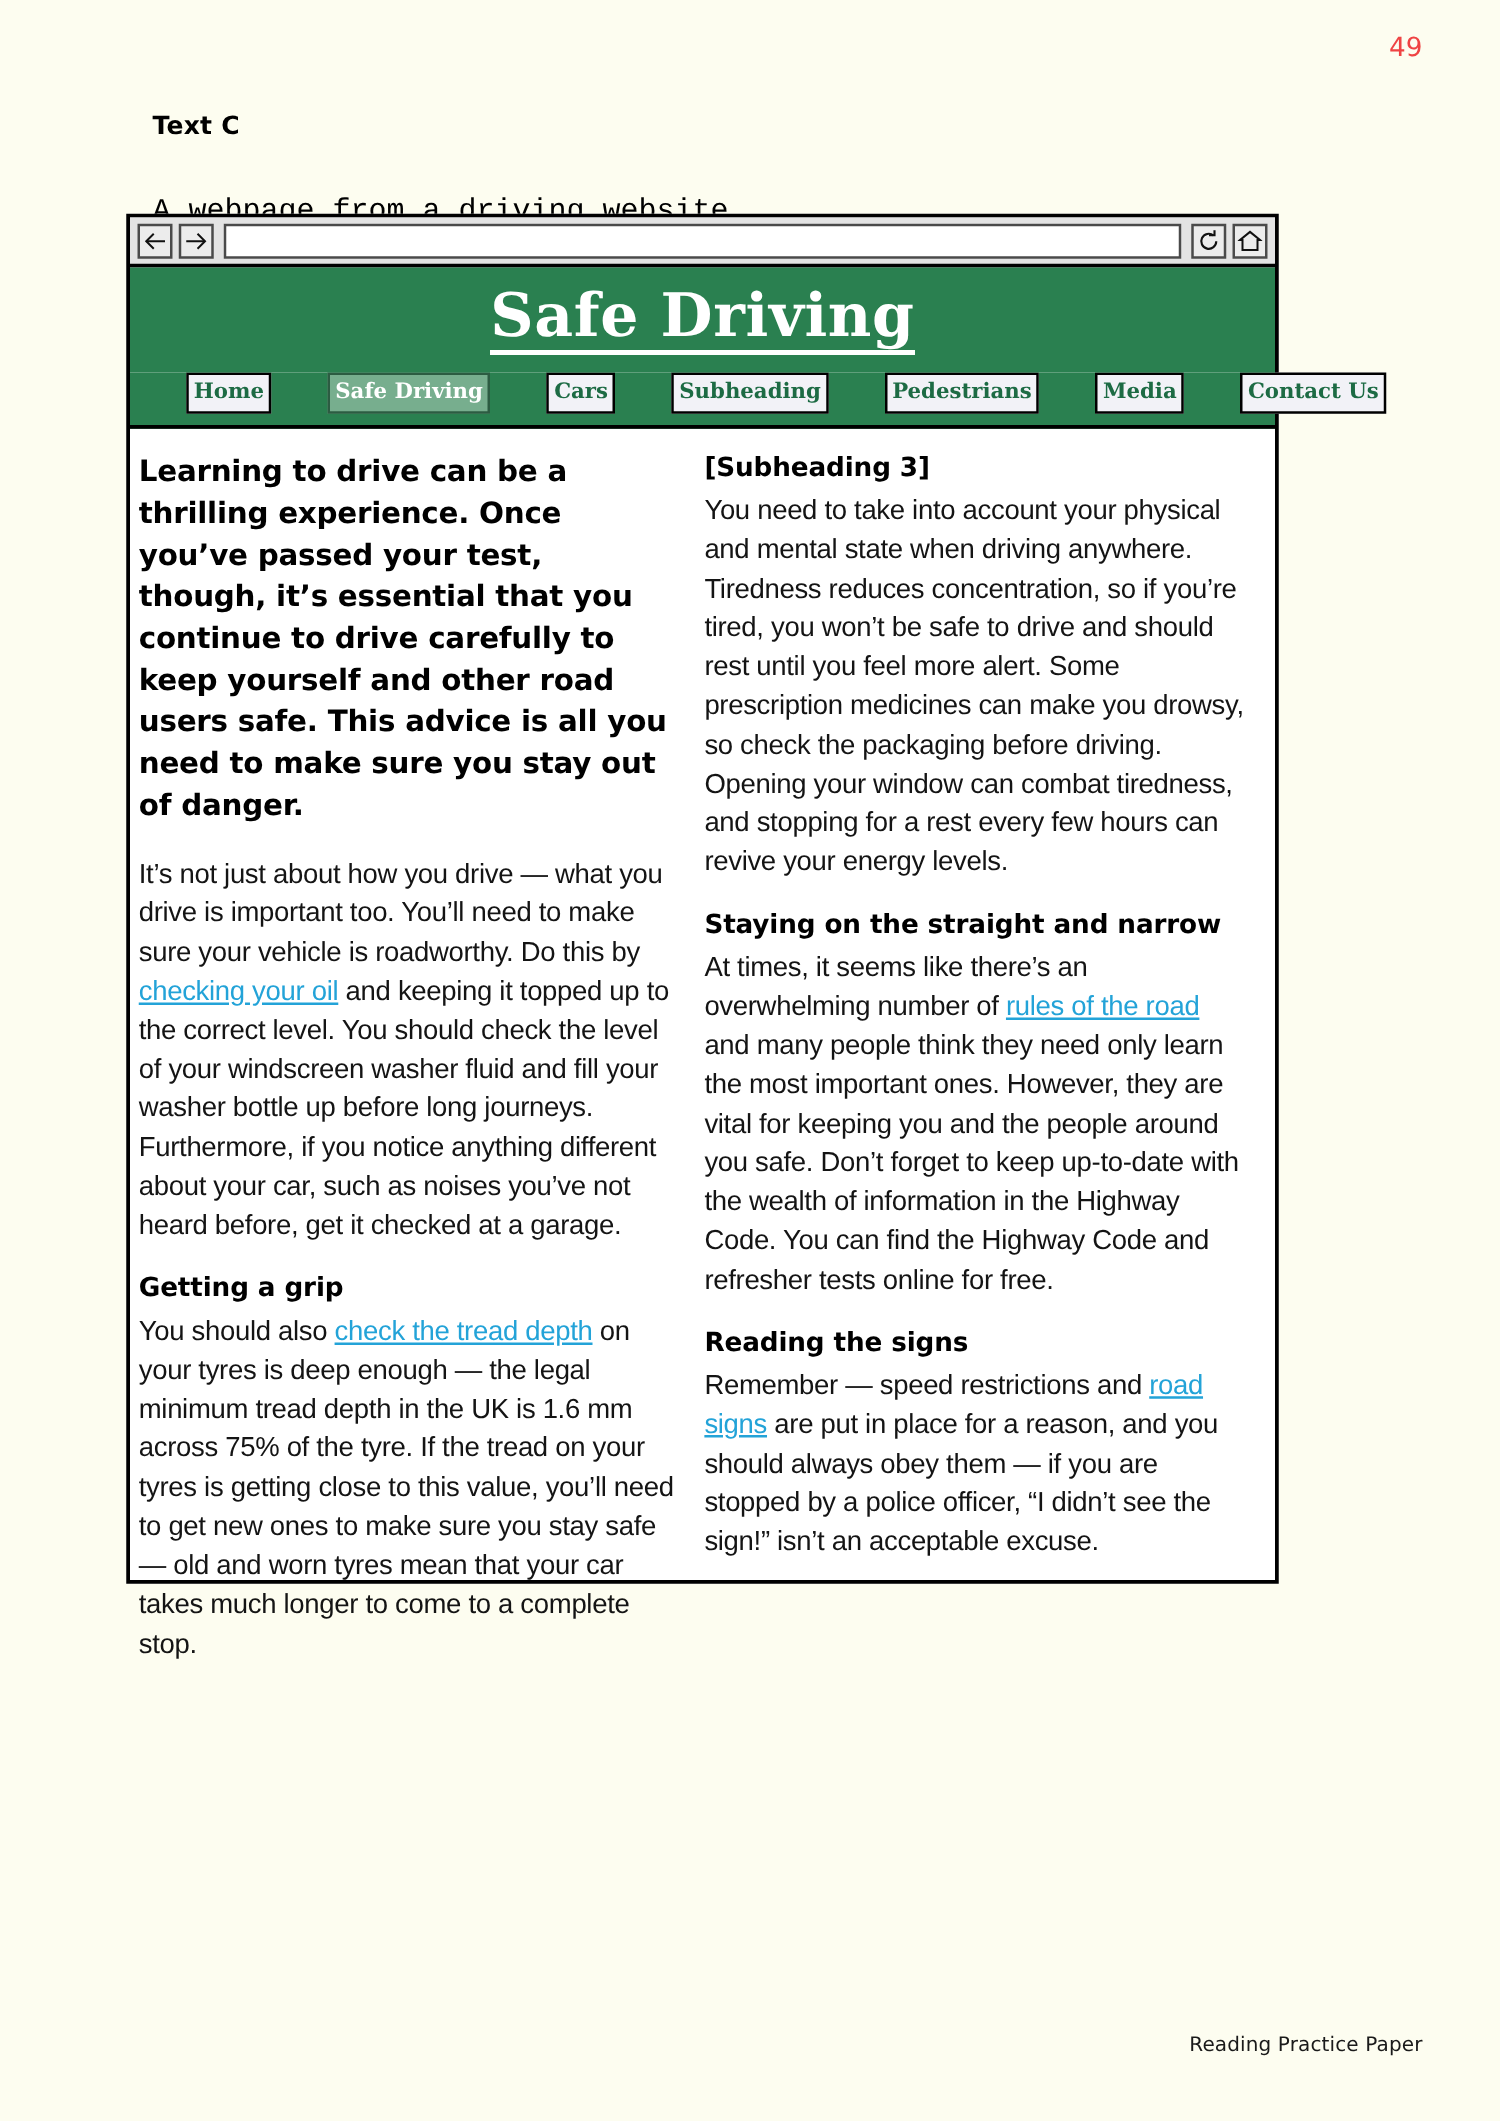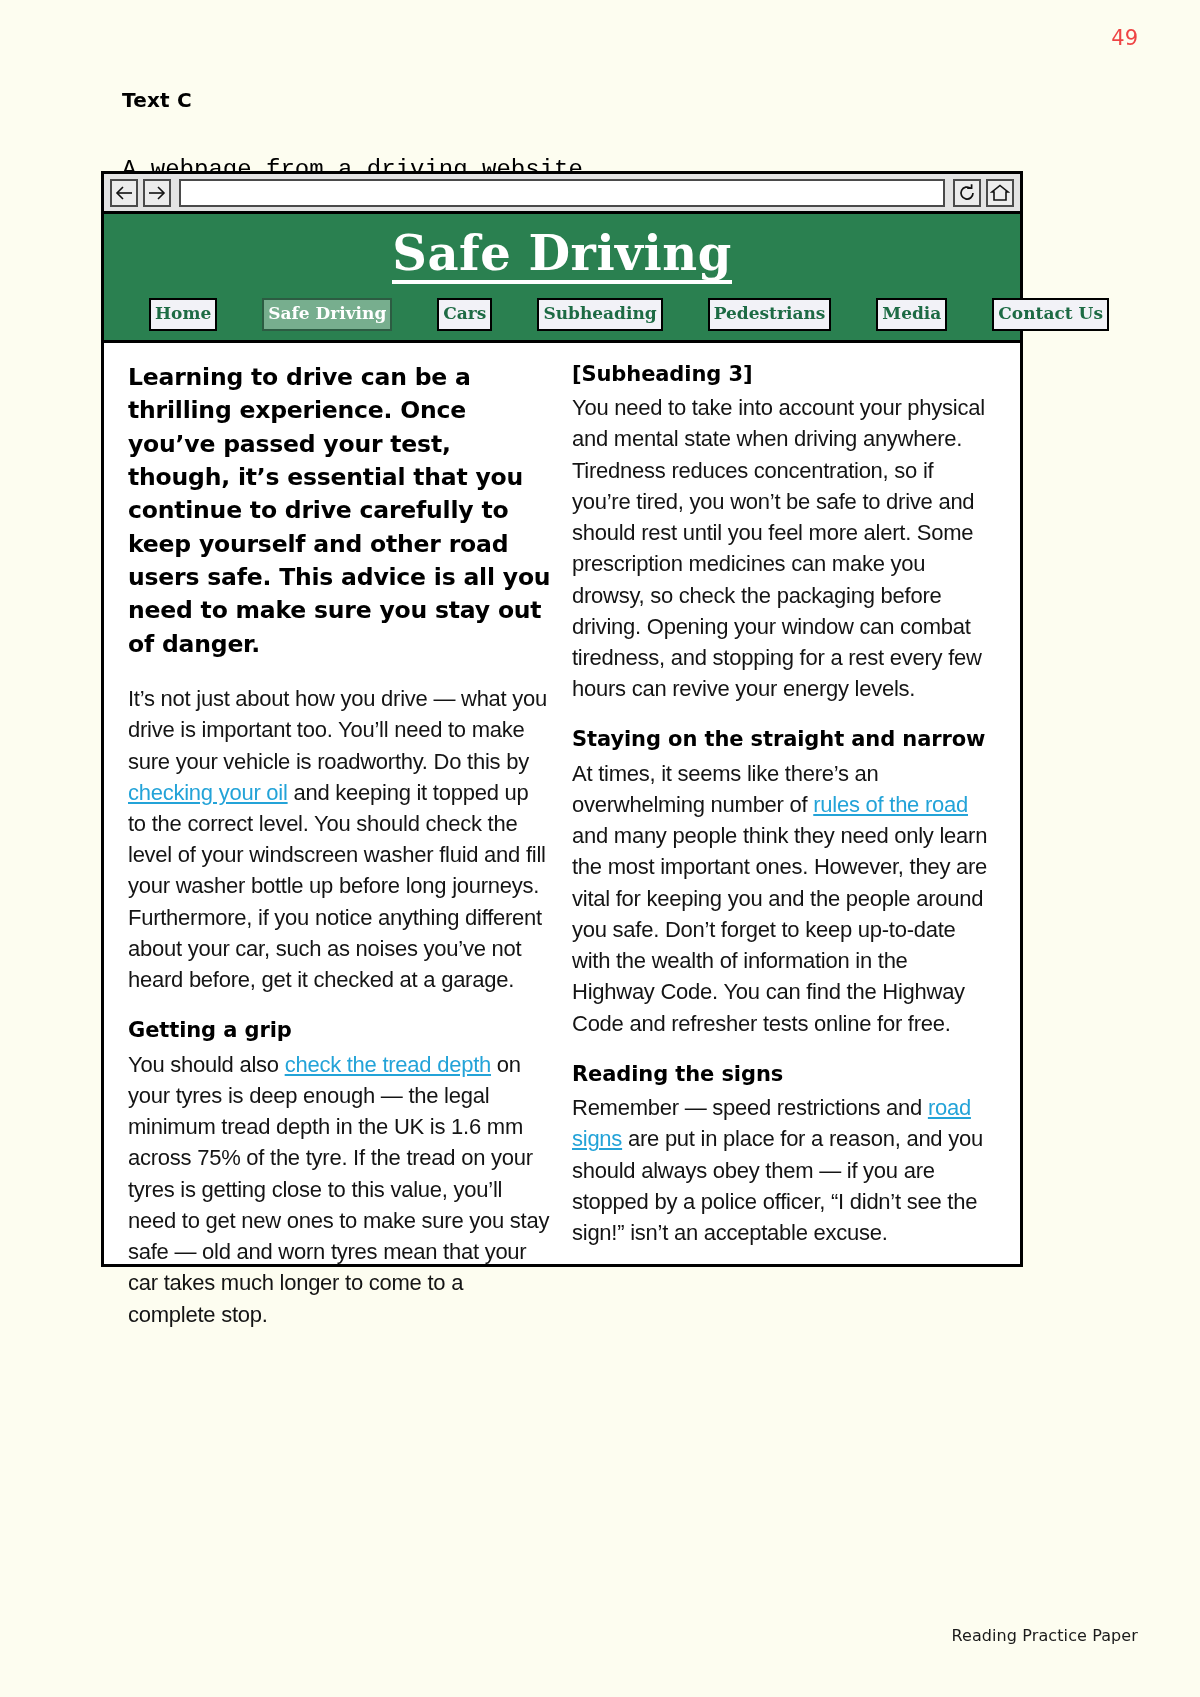--- a/index.html
+++ b/index.html
@@ -146,21 +146,21 @@
   .nav-tab.active {
     background: #77ae8e;
     color: #ffffff;
     border-color: #2c5c42;
   }
 
   
   .content {
     display: flex;
     gap: 20px;
-    padding: 18px 24px 20px 24px;
+    padding: 18px 24px 20px 7px;
     box-sizing: border-box;
     height: calc(100% - 40px - 84px - 46px);
   }
   .col {
     flex: 1 1 0;
     min-width: 0;
   }
   .lede {
     font-family: "DejaVu Sans", sans-serif;
     font-weight: bold;

